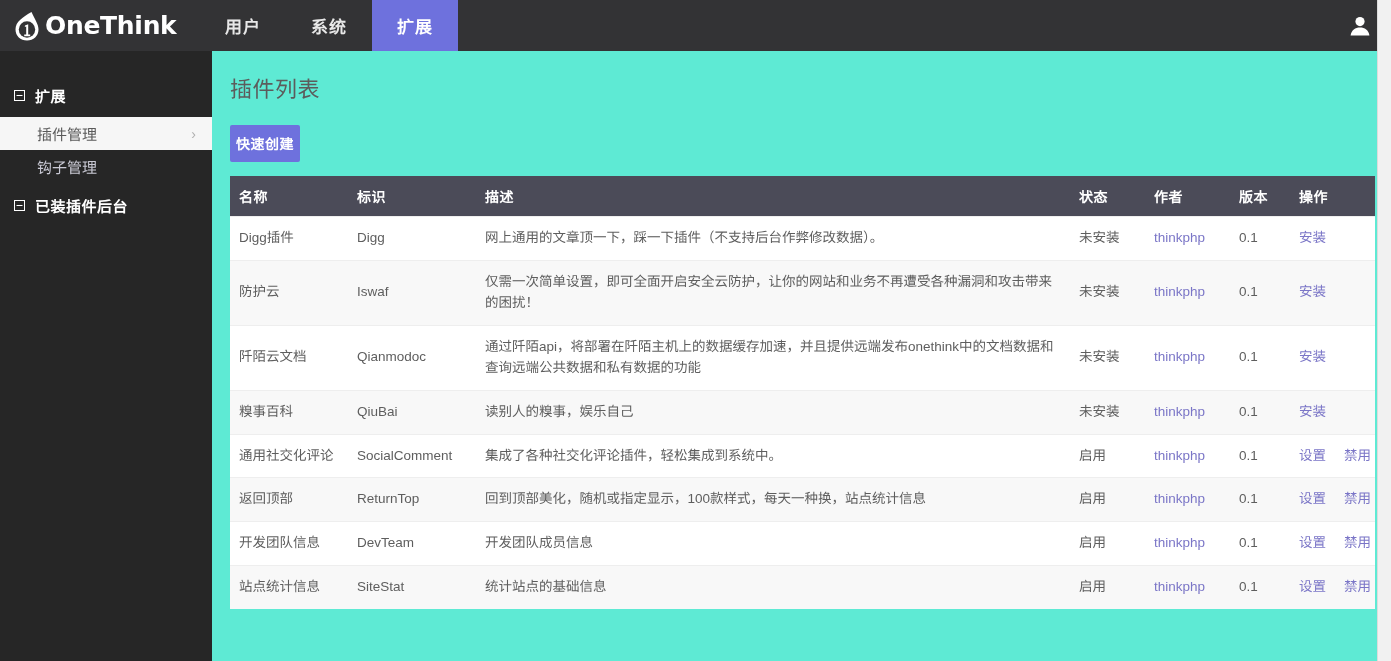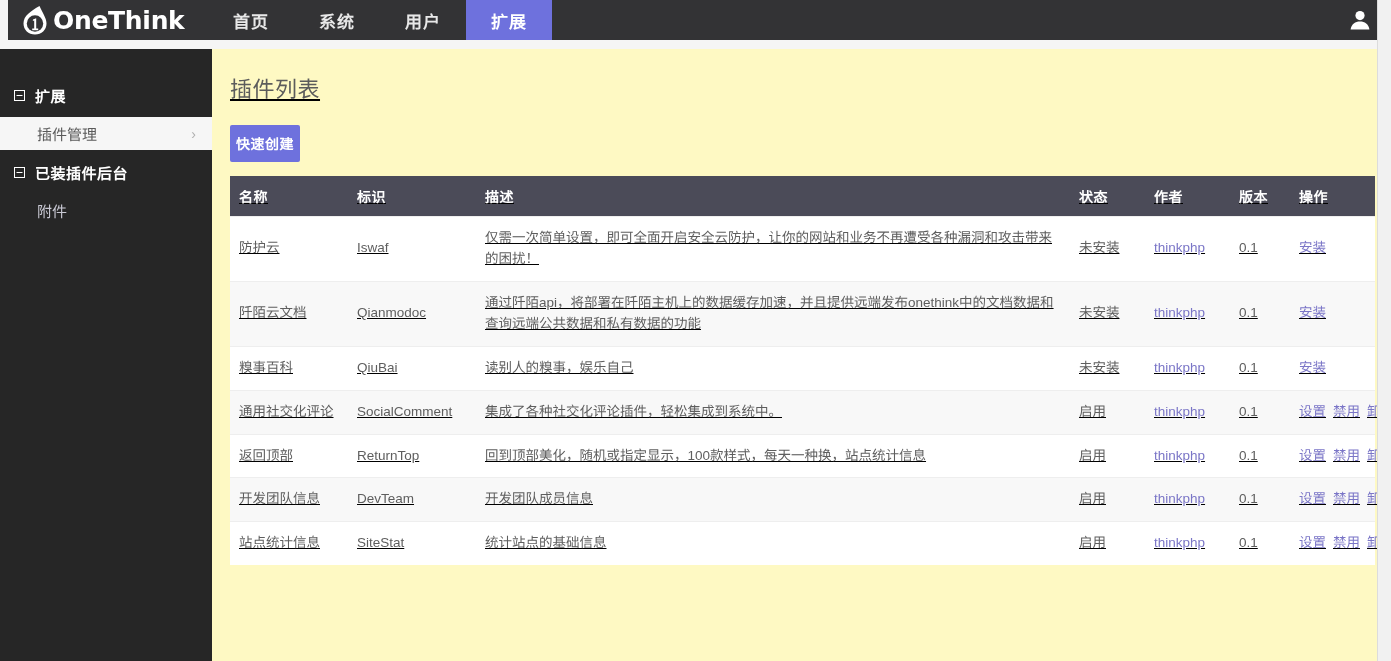--- a/index.html
+++ b/index.html
@@ -8,21 +8,21 @@
     margin: 0; padding: 0;
     width: 1391px; height: 661px;
     overflow: hidden;
     font-family: "Liberation Sans", "DejaVu Sans", sans-serif;
     background: #f5f5f5;
   }
   .app { position: relative; width: 1391px; height: 661px; overflow: hidden; }
 
   
   .topbar {
-    position: absolute; top: 0; left: 8px; right: 0; height: 40px;
+    position: absolute; top: 0; left: 0; right: 0; height: 51px;
     background: #333335;
     display: flex; align-items: stretch;
     z-index: 10;
   }
   .brand {
     display: flex; align-items: center;
     padding: 0 16px 0 14px;
     min-width: 200px;
   }
   .brand-logo { width: 26px; height: 30px; margin-right: 5px; flex: 0 0 auto; display:block; }
@@ -77,24 +77,23 @@
   }
   .side-link .chev {
     margin-left: auto; color: #b7b7b7; font-size: 14px; line-height: 1;
   }
   .side-link.active .chev { color: #b0b0b0; }
   .side-gap { height: 9px; }
 
   
   .main {
     position: absolute; top: 49px; left: 212px; right: 14px; bottom: 0;
-    background: #fef9c3;
+    background: #5eead4;
     padding: 22px 22px 0 18px;
     overflow: hidden;
-    text-decoration: underline;
   }
   .page-title {
     color: #5c5c5c; font-size: 22px; font-weight: normal;
     margin: 0 0 22px 0; letter-spacing: 0.5px;
   }
   .btn-create {
     display: inline-block;
     background: #6e71dd; color: #fff;
     font-size: 14px; font-weight: bold;
     border: none; border-radius: 2px;
@@ -126,21 +125,21 @@
   table.plugin-table tbody tr:nth-child(even) { background: #f8f8f8; }
   td.col-name   { width: 118px; }
   td.col-ident  { width: 128px; }
   td.col-desc   { width: 594px; }
   td.col-status { width: 75px; }
   td.col-author { width: 85px; }
   td.col-ver    { width: 60px; }
   td.col-ops    { width: 85px; }
   .lnk { color: #7b76c7; text-decoration: none; cursor: pointer; }
   .ops { white-space: nowrap; }
-  .ops .lnk + .lnk { margin-left: 7px; }
+  .ops .lnk + .lnk { margin-left: 18px; }
 
   
   .scrollbar {
     position: absolute; top: 0; right: 0; width: 14px; bottom: 0;
     background: #f1f1f1; border-left: 1px solid #dcdcdc;
     z-index: 20;
   }
   .scrollbar .thumb {
     position: absolute; top: 0; left: 1px; width: 12px; height: 0px;
     background: #c6c6c6; border-radius: 0;
@@ -155,23 +154,22 @@
     <div class="brand">
       <svg class="brand-logo" viewBox="0 0 26 30">
         <path d="M17.5 1 C 9 6, 1.5 10.5, 1.5 18.5 C 1.5 25, 6.5 29.5, 13 29.5 C 19.5 29.5, 24.5 25, 24.5 18.5 C 24.5 13, 21 9, 17.5 1 Z" fill="#ffffff"></path>
         <circle cx="13" cy="18.5" r="8.2" fill="#333335"></circle>
         <path d="M11 14.4 L14.2 13.2 L14.2 23.6 L16.2 23.6 L16.2 25.2 L10.2 25.2 L10.2 23.6 L12.2 23.6 L12.2 15.6 L10.8 16.1 Z" fill="#ffffff"></path>
       </svg>
       <span class="brand-text">OneThink</span>
     </div>
 
     <div class="nav">
-      <div class="nav-item">首页</div>
+      <div class="nav-item">用户</div>
       <div class="nav-item">系统</div>
-      <div class="nav-item">用户</div>
       <div class="nav-item active">扩展</div>
     </div>
 
     <div class="topbar-spacer"></div>
 
     <div class="user-btn">
       <svg class="user-icon" viewBox="0 0 24 24">
         <circle cx="12" cy="7.6" r="4.6" fill="#ffffff"></circle>
         <path d="M2.6 21.5 C 3.4 15.8, 7.3 13.4, 12 13.4 C 16.7 13.4, 20.6 15.8, 21.4 21.5 Z" fill="#ffffff"></path>
       </svg>
@@ -184,34 +182,34 @@
       <svg class="side-toggle-icon" viewBox="0 0 11 11">
         <rect x="0.5" y="0.5" width="10" height="10" fill="none" stroke="#ffffff" stroke-width="1"></rect>
         <rect x="2.5" y="5" width="6" height="1" fill="#ffffff"></rect>
       </svg>
       <span>扩展</span>
     </div>
     <div class="side-gap"></div>
     <div class="side-link active">
       <span>插件管理</span>
       <span class="chev">›</span>
+    </div>
+    <div class="side-link">
+      <span>钩子管理</span>
     </div>
 
     <div class="side-gap"></div>
     <div class="side-group-title">
       <svg class="side-toggle-icon" viewBox="0 0 11 11">
         <rect x="0.5" y="0.5" width="10" height="10" fill="none" stroke="#ffffff" stroke-width="1"></rect>
         <rect x="2.5" y="5" width="6" height="1" fill="#ffffff"></rect>
       </svg>
       <span>已装插件后台</span>
     </div>
     <div class="side-gap"></div>
-    <div class="side-link">
-      <span>附件</span>
-    </div>
   </div>
 
   <div class="main">
     <h1 class="page-title">插件列表</h1>
 
     <button class="btn-create">快速创建</button>
 
     <table class="plugin-table">
       <thead>
         <tr>
@@ -219,20 +217,29 @@
           <th style="width:128px">标识</th>
           <th style="width:594px">描述</th>
           <th style="width:75px">状态</th>
           <th style="width:85px">作者</th>
           <th style="width:60px">版本</th>
           <th style="width:85px">操作</th>
         </tr>
       </thead>
       <tbody id="tbody">
           <tr>
+            <td class="col-name">Digg插件</td>
+            <td class="col-ident">Digg</td>
+            <td class="col-desc">网上通用的文章顶一下，踩一下插件（不支持后台作弊修改数据）。</td>
+            <td class="col-status">未安装</td>
+            <td class="col-author"><a class="lnk">thinkphp</a></td>
+            <td class="col-ver">0.1</td>
+            <td class="col-ops ops"><a class="lnk">安装</a></td>
+          </tr>
+          <tr>
             <td class="col-name">防护云</td>
             <td class="col-ident">Iswaf</td>
             <td class="col-desc">仅需一次简单设置，即可全面开启安全云防护，让你的网站和业务不再遭受各种漏洞和攻击带来的困扰！</td>
             <td class="col-status">未安装</td>
             <td class="col-author"><a class="lnk">thinkphp</a></td>
             <td class="col-ver">0.1</td>
             <td class="col-ops ops"><a class="lnk">安装</a></td>
           </tr>
           <tr>
             <td class="col-name">阡陌云文档</td>

